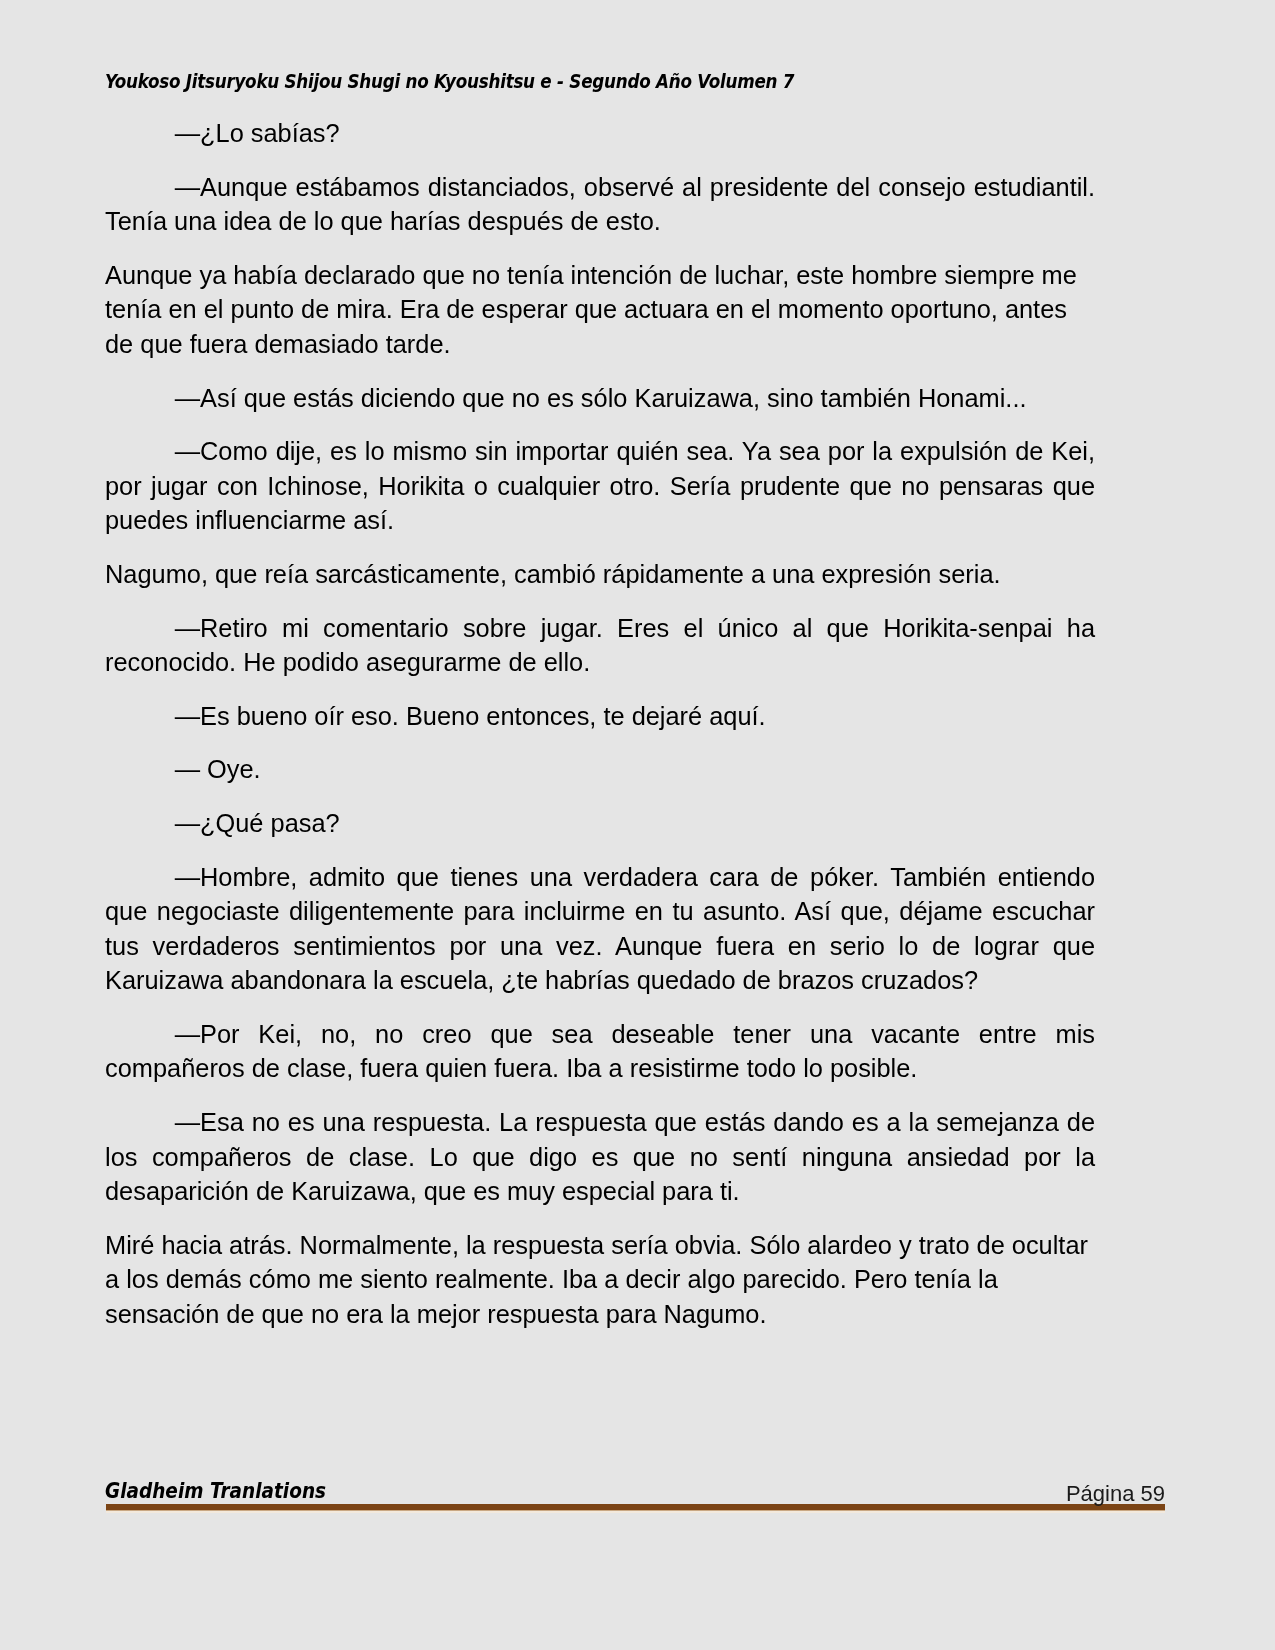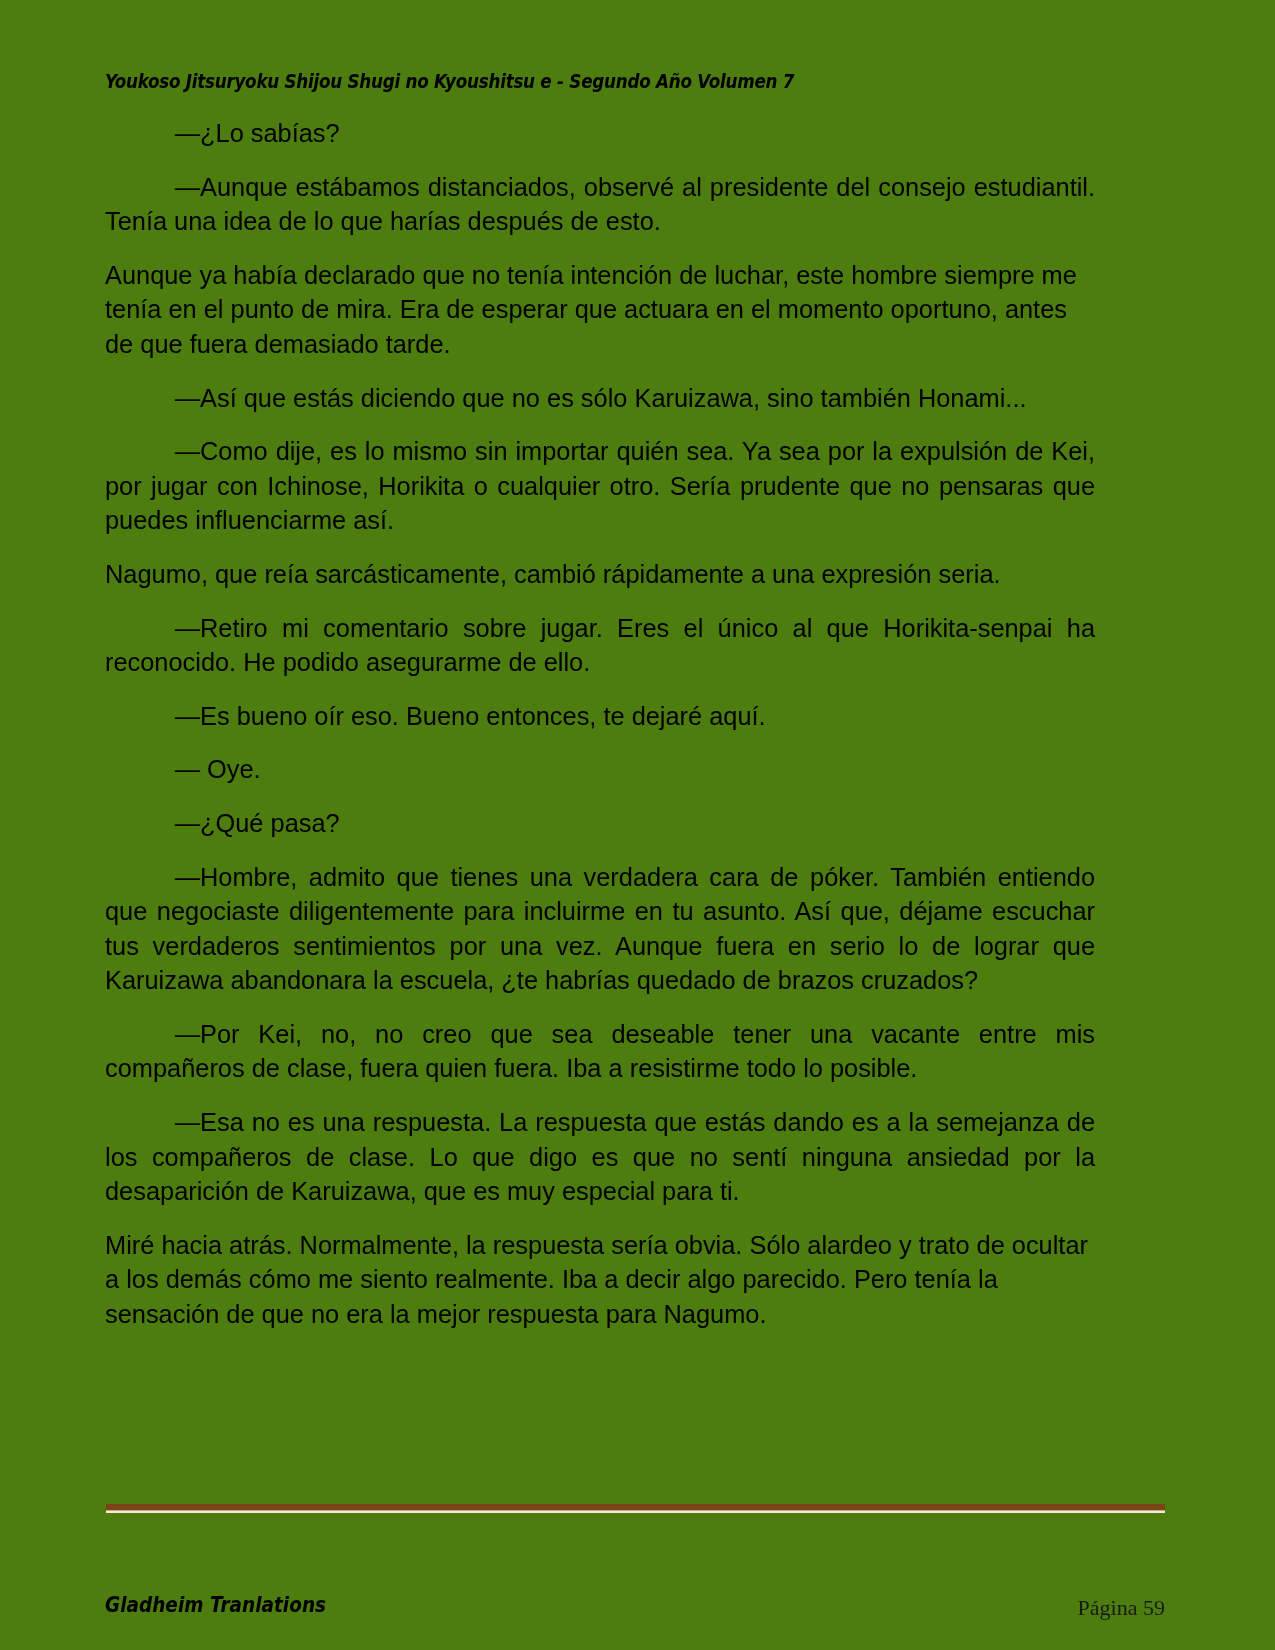--- a/index.html
+++ b/index.html
@@ -7,21 +7,21 @@
     padding: 0;
     background: #ffffff;
   }
   body {
     font-family: "Liberation Sans", sans-serif;
   }
   .page {
     position: relative;
     width: 1275px;
     height: 1650px;
-    background: #4d7c0f;
+    background: #e5e5e5;
     box-sizing: border-box;
     overflow: hidden;
   }
 
   
   .header {
     position: absolute;
     left: 105px;
     top: 70px;
     width: 1000px;
@@ -91,42 +91,42 @@
     position: absolute;
     left: 0;
     top: 7px;
     width: 100%;
     height: 2px;
     background: #f2e9dd;
   }
   .footer {
     position: absolute;
     left: 105px;
-    top: 1593px;
+    top: 1479px;
     width: 1060px;
     height: 40px;
   }
   .footer-left {
     position: absolute;
     left: 0;
     top: 0;
     font-family: "DejaVu Sans", sans-serif;
     font-weight: bold;
     font-style: italic;
     font-size: 21px;
     color: #000000;
     transform: scaleX(0.88);
     transform-origin: left top;
     white-space: nowrap;
   }
   .footer-right {
     position: absolute;
     right: 0;
     top: 2px;
-    font-family: Liberation Serif, serif;
+    font-family: Liberation Sans, sans-serif;
     font-size: 22px;
     color: #1a1a1a;
     white-space: nowrap;
   }
 </style>
 </head>
 <body>
 
 <div class="page">
 

